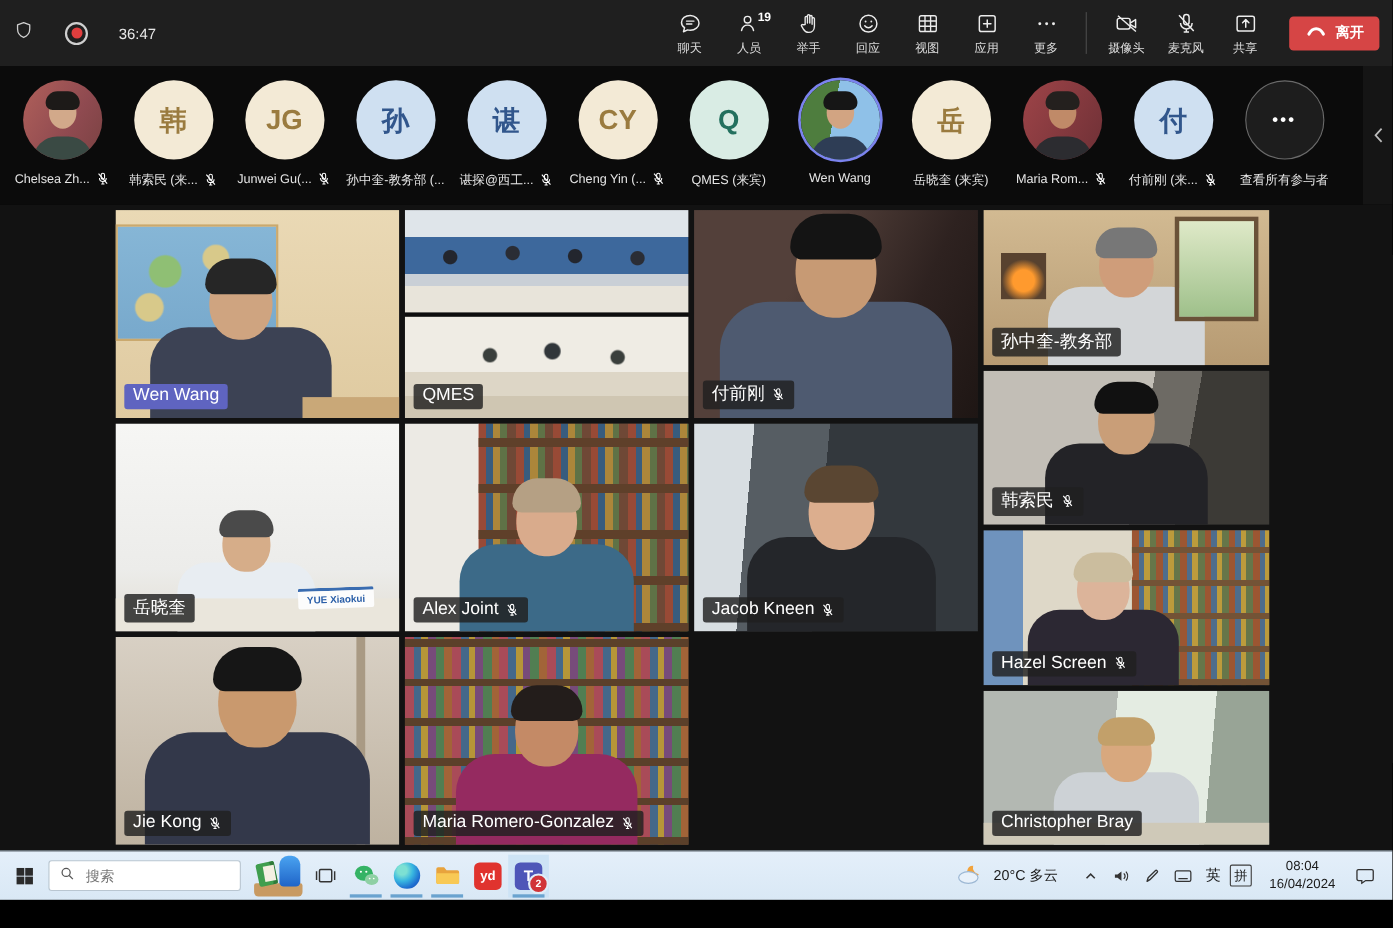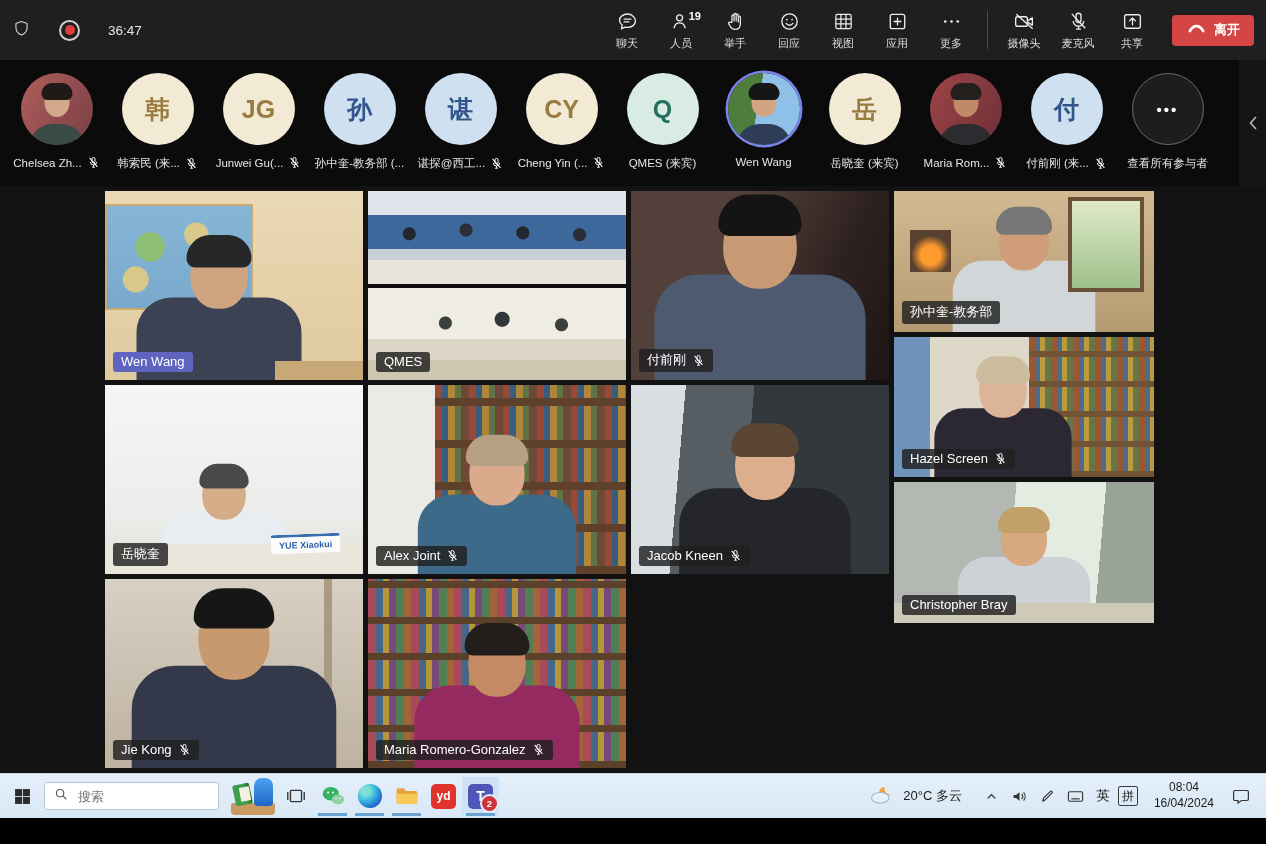--- a/index.html
+++ b/index.html
@@ -61,21 +61,21 @@
   .tile{position:relative;overflow:hidden;background:#1c1c1c;--base:1;}
   .grid-right .tile{--base:.8;}
   .scene{position:absolute;inset:0;}
   .scene::before,.scene::after{content:"";position:absolute;}
   .person{position:absolute;bottom:0;left:var(--px,50%);width:140px;
           transform:translateX(-50%) scale(calc(var(--ps,1) * var(--base,1)));transform-origin:bottom center;}
   .head{width:46px;height:54px;border-radius:50% 50% 46% 46%;background:var(--skin);margin:0 auto;position:relative;}
   .head::before{content:"";position:absolute;top:-5px;left:-3px;right:-3px;height:26px;border-radius:24px 24px 9px 9px;background:var(--hair);}
   .torso{width:132px;height:66px;background:var(--shirt);border-radius:28px 28px 0 0;margin:-9px auto 0;}
   .vlabel{position:absolute;left:8px;bottom:8px;display:flex;align-items:center;gap:6px;background:rgba(32,32,32,.82);
-          color:#fff;font-size:13px;padding:2px 8px 3px;border-radius:3px;max-width:86%;white-space:nowrap;z-index:5;}
+          color:#fff;font-size:16px;padding:2px 8px 3px;border-radius:3px;max-width:86%;white-space:nowrap;z-index:5;}
   .tile.speaking .vlabel{background:#5f64c0;}
   .nameplate{position:absolute;right:9%;bottom:11%;background:#fcfcfc;color:#2b5fa8;font-size:9px;font-weight:bold;
              padding:3px 8px;border-radius:2px;border-top:3px solid #3a6cb0;transform:rotate(-2deg);z-index:4;}
 
   
   .scene-0{background:linear-gradient(#ead9b5,#dfcaa0);}
   .scene-0::before{left:0;top:7%;width:56%;height:54%;border:2px solid #caa96e;
     background:radial-gradient(circle at 30% 40%,#8fbf74 0 12%,transparent 13%),
       radial-gradient(circle at 62% 28%,#d8c98a 0 10%,transparent 11%),
       radial-gradient(circle at 72% 66%,#8fbf74 0 14%,transparent 15%),
@@ -643,20 +643,38 @@
         <div class="head"></div>
                 <div class="torso"></div>
       </div>
     </div>
     <div class="vlabel">
       <span class="vname">孙中奎-教务部</span>
 
     </div>
   </div>
           <div class="tile">
+    <div class="scene scene-10">
+      <div class="person">
+        <div class="head"></div>
+                <div class="torso"></div>
+      </div>
+    </div>
+    <div class="vlabel">
+      <span class="vname">韩索民</span>
+      <span class="vmic">
+                <svg viewBox="0 0 16 16" fill="none" stroke="#fff" stroke-width="1.2">
+                  <rect x="6.1" y="1.8" width="3.8" height="6.6" rx="1.9"></rect>
+                  <path d="M4.2 7.2a3.8 3.8 0 0 0 7.6 0M8 11v2.4M6.2 13.8h3.6"></path>
+                  <path d="M3.2 2.2l9.6 11.2" stroke-width="1.3"></path>
+                </svg>
+              </span>
+    </div>
+  </div>
+          <div class="tile">
     <div class="scene scene-11">
       <div class="person">
         <div class="head"></div>
                 <div class="torso"></div>
       </div>
     </div>
     <div class="vlabel">
       <span class="vname">Hazel Screen</span>
       <span class="vmic">
                 <svg viewBox="0 0 16 16" fill="none" stroke="#fff" stroke-width="1.2">

